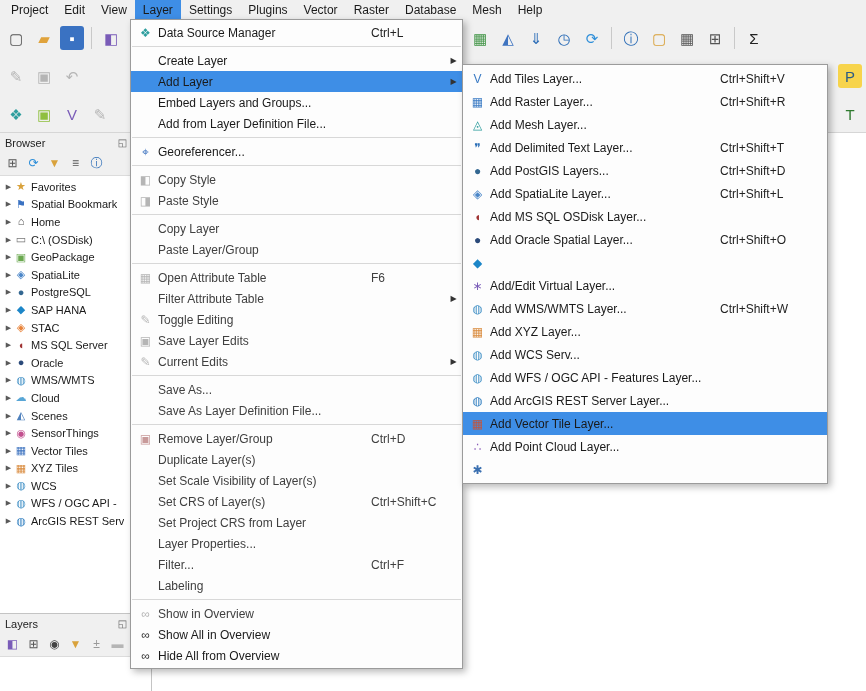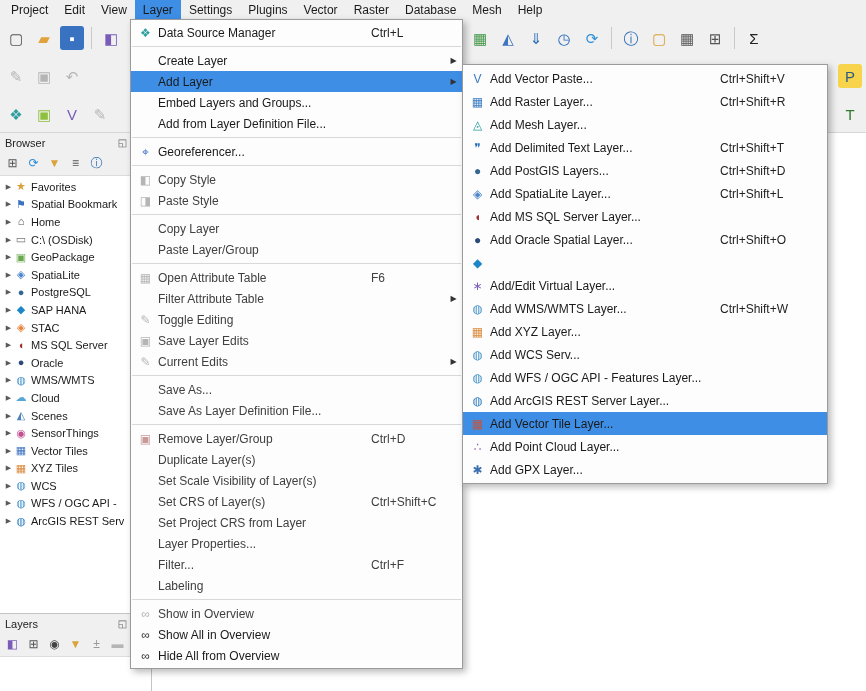--- a/index.html
+++ b/index.html
@@ -436,21 +436,21 @@
       <div class="mi">
         <span class="mi-ic" style="color: rgb(51, 51, 51);">∞</span>
         <span class="mi-label">Hide All from Overview</span>
         <span class="mi-sc"></span>
         <span class="mi-arrow"></span>
       </div>
     </div>
   <div class="menu menu-sub">
       <div class="mi">
         <span class="mi-ic" style="color: rgb(59, 123, 196);">V</span>
-        <span class="mi-label">Add Vector Paste...</span>
+        <span class="mi-label">Add Tiles Layer...</span>
         <span class="mi-sc">Ctrl+Shift+V</span>
         <span class="mi-arrow"></span>
       </div>
       <div class="mi">
         <span class="mi-ic" style="color: rgb(59, 123, 196);">▦</span>
         <span class="mi-label">Add Raster Layer...</span>
         <span class="mi-sc">Ctrl+Shift+R</span>
         <span class="mi-arrow"></span>
       </div>
       <div class="mi">
@@ -472,21 +472,21 @@
         <span class="mi-arrow"></span>
       </div>
       <div class="mi">
         <span class="mi-ic" style="color: rgb(74, 134, 200);">◈</span>
         <span class="mi-label">Add SpatiaLite Layer...</span>
         <span class="mi-sc">Ctrl+Shift+L</span>
         <span class="mi-arrow"></span>
       </div>
       <div class="mi">
         <span class="mi-ic" style="color: rgb(159, 51, 51);">◖</span>
-        <span class="mi-label">Add MS SQL Server Layer...</span>
+        <span class="mi-label">Add MS SQL OSDisk Layer...</span>
         <span class="mi-sc"></span>
         <span class="mi-arrow"></span>
       </div>
       <div class="mi">
         <span class="mi-ic" style="color: rgb(43, 74, 122);">●</span>
         <span class="mi-label">Add Oracle Spatial Layer...</span>
         <span class="mi-sc">Ctrl+Shift+O</span>
         <span class="mi-arrow"></span>
       </div>
       <div class="mi">
@@ -537,19 +537,18 @@
         <span class="mi-arrow"></span>
       </div>
       <div class="mi">
         <span class="mi-ic" style="color: rgb(138, 92, 184);">∴</span>
         <span class="mi-label">Add Point Cloud Layer...</span>
         <span class="mi-sc"></span>
         <span class="mi-arrow"></span>
       </div>
       <div class="mi">
         <span class="mi-ic" style="color: rgb(58, 111, 176);">✱</span>
-        <span class="mi-label">Add GPX Layer...</span>
         <span class="mi-sc"></span>
         <span class="mi-arrow"></span>
       </div>
     </div>
 
 </div>
 
 </body></html>

